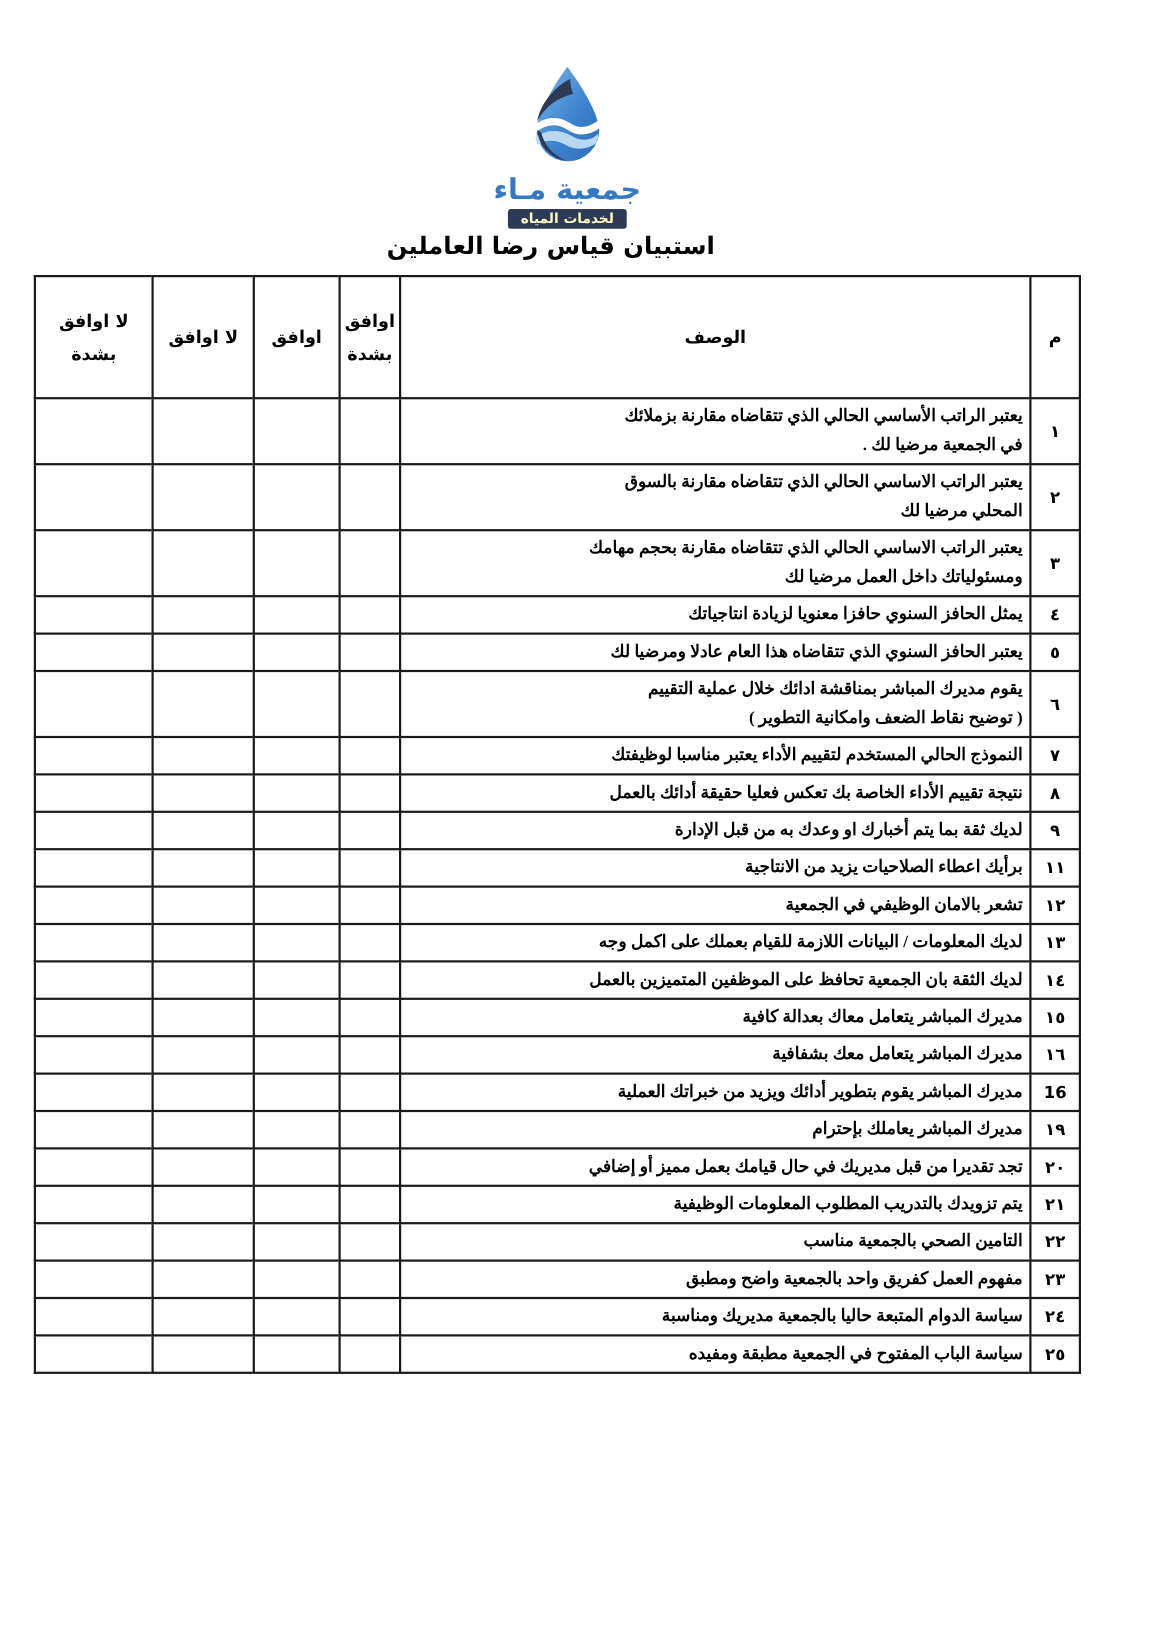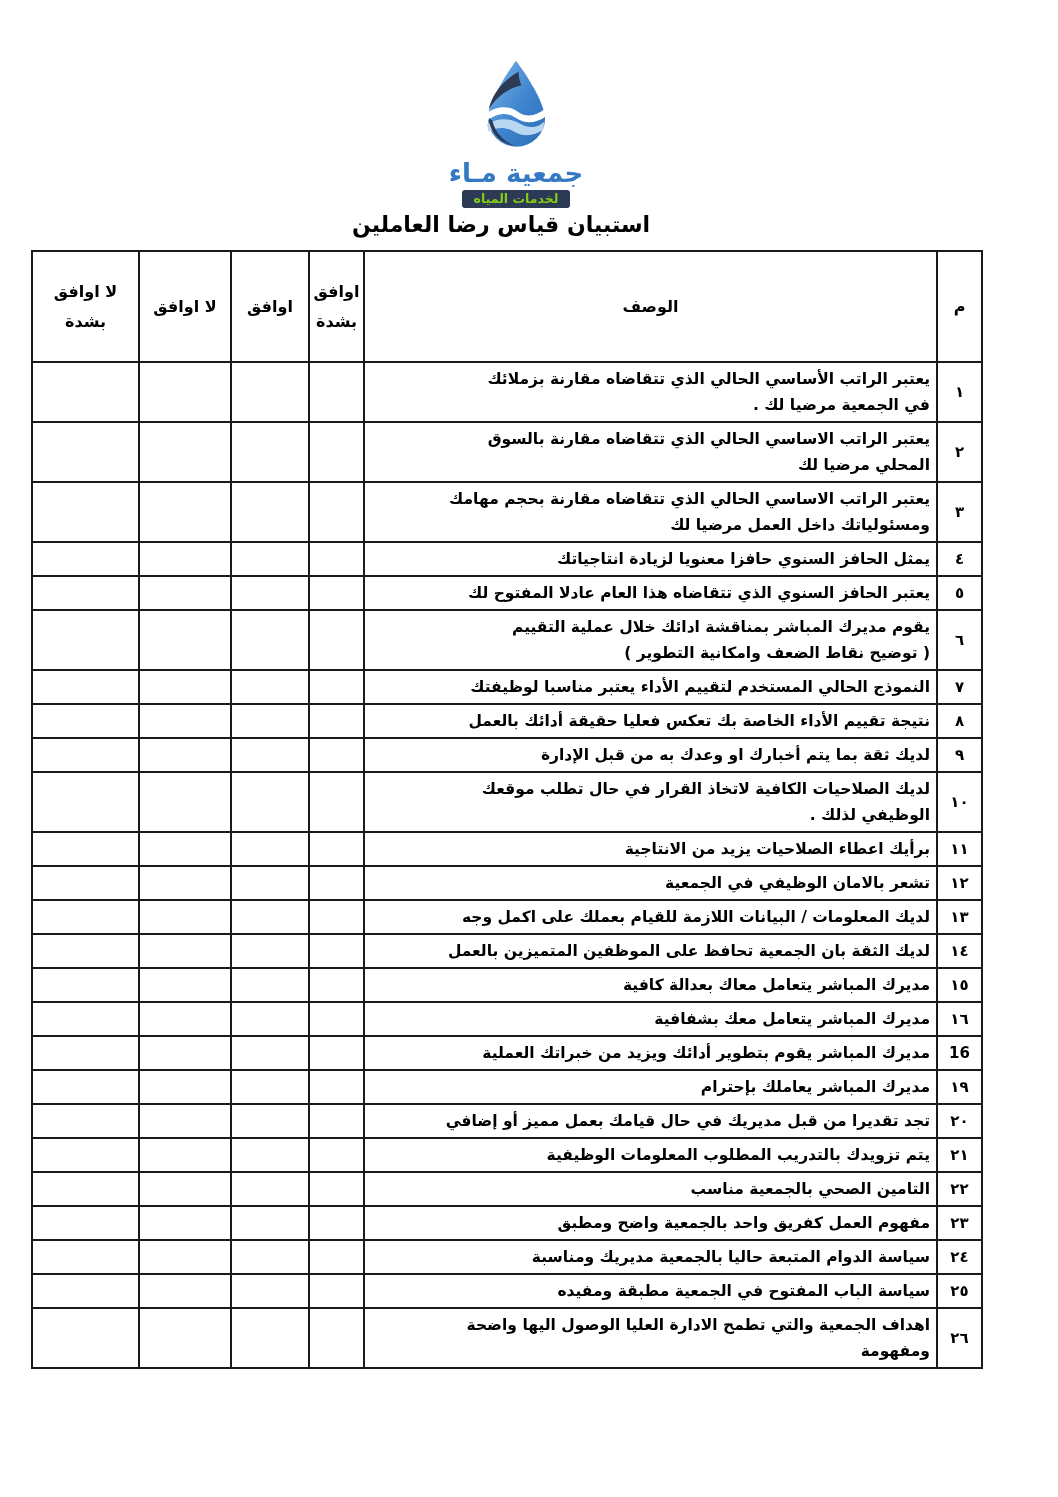--- a/index.html
+++ b/index.html
@@ -32,21 +32,21 @@
     font-size: 26px;
     font-weight: bold;
     color: #3579c5;
     line-height: 30px;
     letter-spacing: 0;
   }
   .logo-tagline {
     display: inline-block;
     margin-top: 1px;
     background: #2c3a56;
-    color: #84cc16;
+    color: #fef9c3;
     font-size: 12.5px;
     font-weight: bold;
     line-height: 15px;
     padding: 1px 12px 2px;
     border-radius: 3px;
   }
   
   .title {
     margin: 4px 0 0;
     text-align: center;
@@ -85,20 +85,21 @@
     padding: 2px;
     vertical-align: middle;
   }
   td.c-desc {
     text-align: right;
     font-size: 15.5px;
     line-height: 26px;
     padding: 3px 6px 3px 4px;
     white-space: pre-line;
     vertical-align: middle;
+    font-family: Liberation Serif, serif;
   }
   td.c-ans {
     height: 30px;
     background: #ffffff;
   }
   tr.body-row { height: 32px; }
 </style>
 </head>
 <body>
 
@@ -182,21 +183,21 @@
         <tr class="body-row">
           <td class="c-num">٤</td>
           <td class="c-desc">يمثل الحافز السنوي حافزا معنويا لزيادة انتاجياتك</td>
           <td class="c-ans"></td>
           <td class="c-ans"></td>
           <td class="c-ans"></td>
           <td class="c-ans"></td>
         </tr>
         <tr class="body-row">
           <td class="c-num">٥</td>
-          <td class="c-desc">يعتبر الحافز السنوي الذي تتقاضاه هذا العام عادلا المفتوح لك</td>
+          <td class="c-desc">يعتبر الحافز السنوي الذي تتقاضاه هذا العام عادلا ومرضيا لك</td>
           <td class="c-ans"></td>
           <td class="c-ans"></td>
           <td class="c-ans"></td>
           <td class="c-ans"></td>
         </tr>
         <tr class="body-row">
           <td class="c-num">٦</td>
           <td class="c-desc">يقوم مديرك المباشر بمناقشة ادائك خلال عملية التقييم
 ( توضيح نقاط الضعف وامكانية التطوير )</td>
           <td class="c-ans"></td>
@@ -222,29 +223,20 @@
         </tr>
         <tr class="body-row">
           <td class="c-num">٩</td>
           <td class="c-desc">لديك ثقة بما يتم أخبارك او وعدك به من قبل الإدارة</td>
           <td class="c-ans"></td>
           <td class="c-ans"></td>
           <td class="c-ans"></td>
           <td class="c-ans"></td>
         </tr>
         <tr class="body-row">
-          <td class="c-num">١٠</td>
-          <td class="c-desc">لديك الصلاحيات الكافية لاتخاذ القرار في حال تطلب موقعك
-الوظيفي لذلك .</td>
-          <td class="c-ans"></td>
-          <td class="c-ans"></td>
-          <td class="c-ans"></td>
-          <td class="c-ans"></td>
-        </tr>
-        <tr class="body-row">
           <td class="c-num">١١</td>
           <td class="c-desc">برأيك اعطاء الصلاحيات يزيد من الانتاجية</td>
           <td class="c-ans"></td>
           <td class="c-ans"></td>
           <td class="c-ans"></td>
           <td class="c-ans"></td>
         </tr>
         <tr class="body-row">
           <td class="c-num">١٢</td>
           <td class="c-desc">تشعر بالامان الوظيفي في الجمعية</td>
@@ -342,25 +334,16 @@
           <td class="c-ans"></td>
         </tr>
         <tr class="body-row">
           <td class="c-num">٢٥</td>
           <td class="c-desc">سياسة الباب المفتوح  في الجمعية مطبقة ومفيده</td>
           <td class="c-ans"></td>
           <td class="c-ans"></td>
           <td class="c-ans"></td>
           <td class="c-ans"></td>
         </tr>
-        <tr class="body-row">
-          <td class="c-num">٢٦</td>
-          <td class="c-desc">اهداف الجمعية والتي تطمح الادارة العليا الوصول اليها واضحة
-ومفهومة</td>
-          <td class="c-ans"></td>
-          <td class="c-ans"></td>
-          <td class="c-ans"></td>
-          <td class="c-ans"></td>
-        </tr>
       </tbody>
   </table>
 
 </div>
 
 </body></html>

